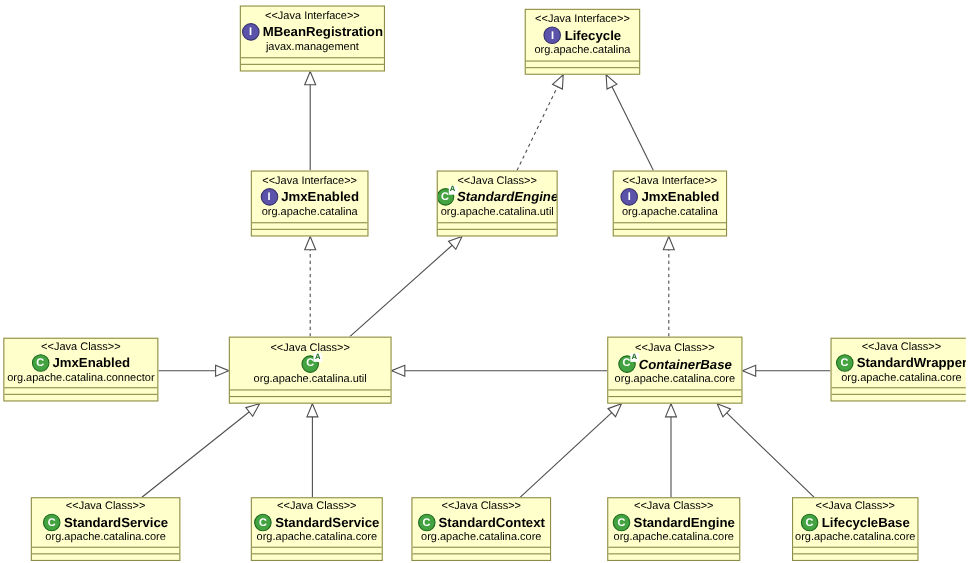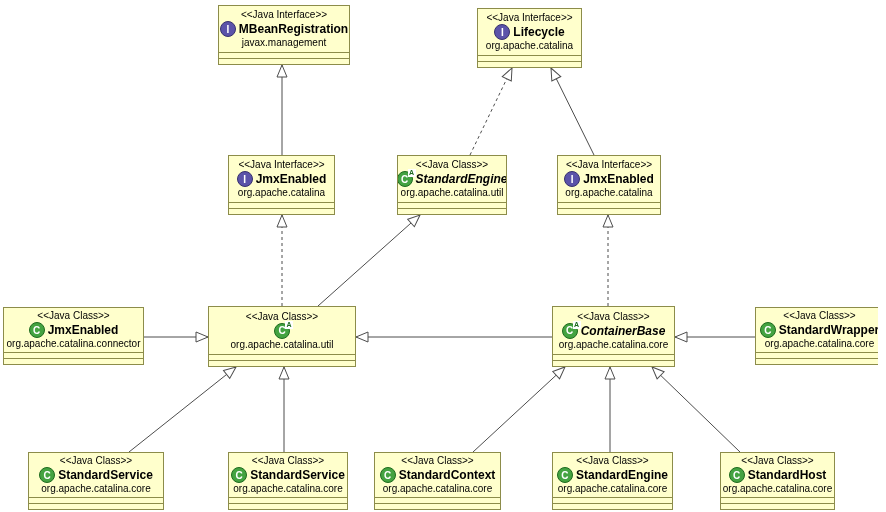--- a/index.html
+++ b/index.html
@@ -261,21 +261,21 @@
     <div class="compartment"></div>
   </div>
       <div class="node kind-class" style="left: 720px; top: 452px; width: 115px; height: 58px;">
     <div class="main">
       <div class="stereotype">&lt;&lt;Java Class&gt;&gt;</div>
       <div class="name-row">
         <span class="type-icon">
           <span class="icon-letter">C</span>
 
         </span>
-        <span class="cls-name">StandardHost</span>
+        <span class="cls-name">LifecycleBase</span>
       </div>
       <div class="pkg">org.apache.catalina.core</div>
     </div>
     <div class="compartment"></div>
     <div class="compartment"></div>
   </div>
     </div>
 </div>
 
 </body></html>

